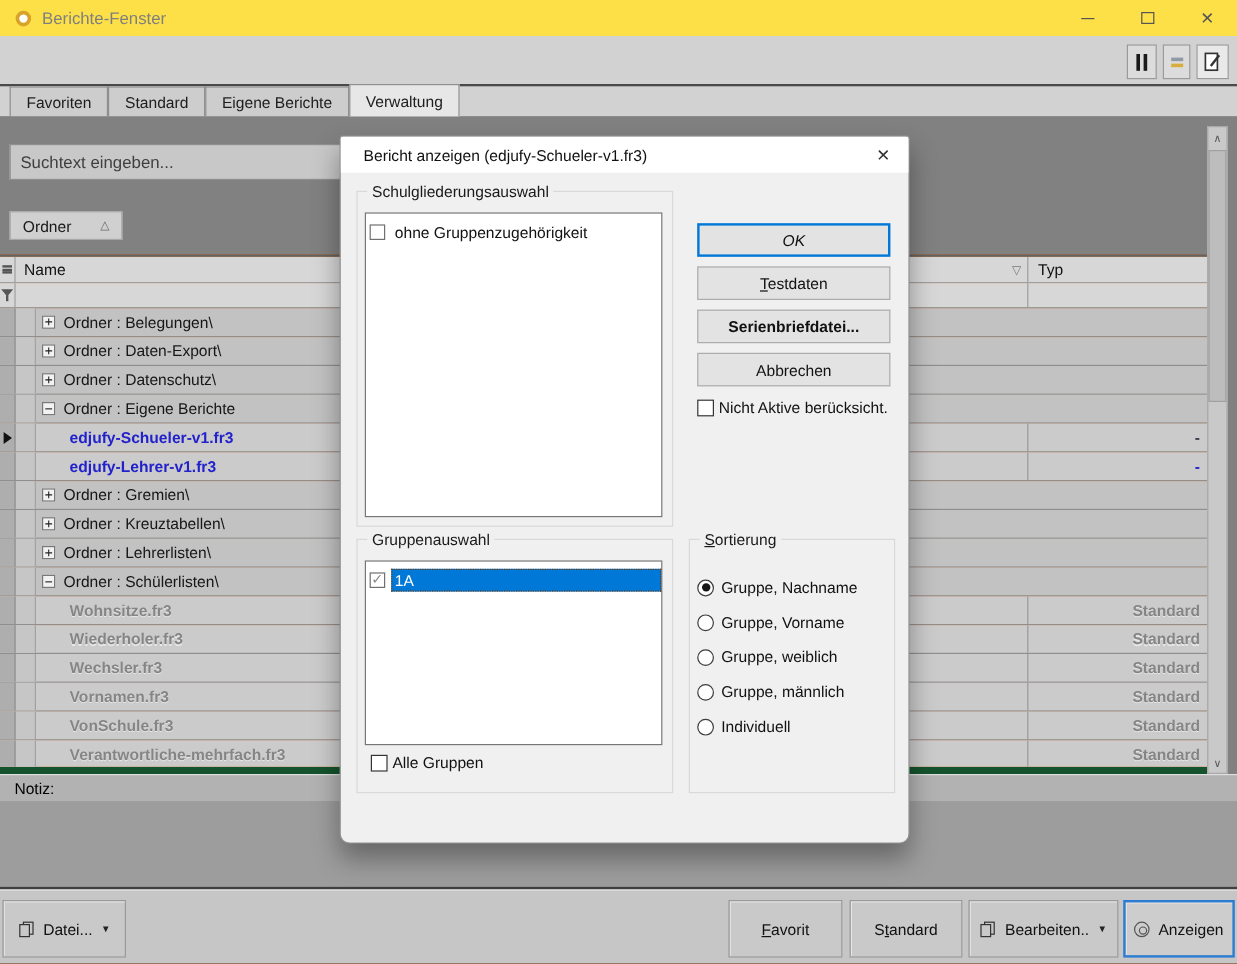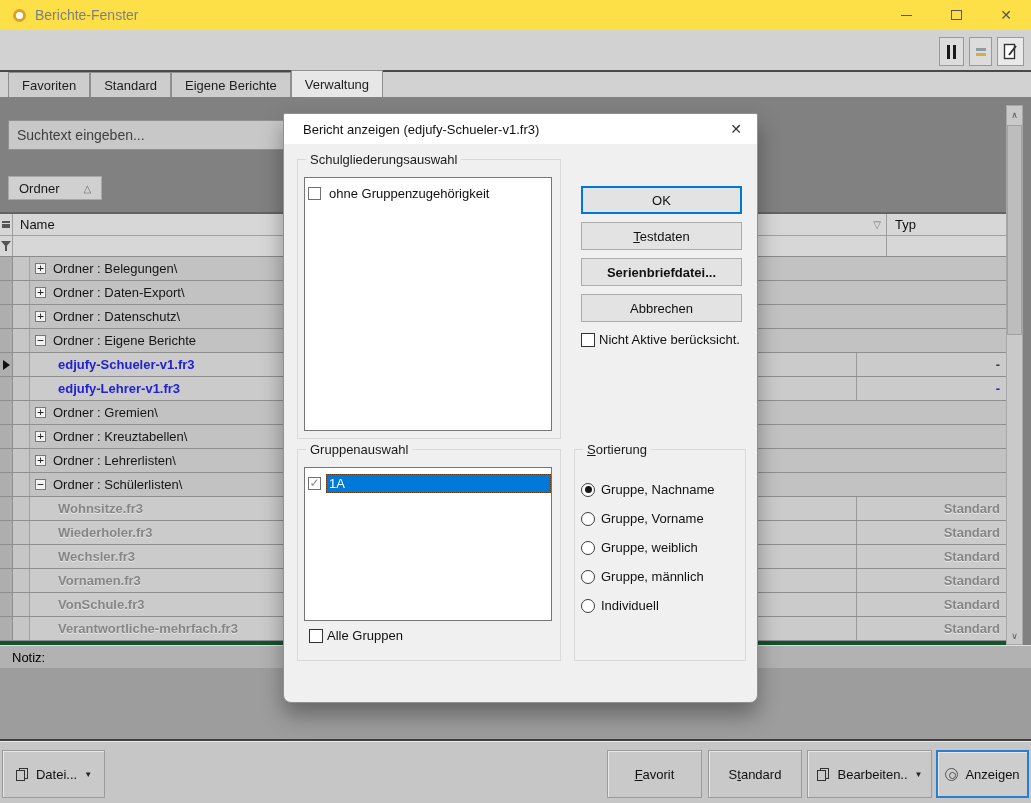--- a/index.html
+++ b/index.html
@@ -45,26 +45,26 @@
             border:1px solid #909090; font-size:14px; color:#3f3f3f; padding:0 8px;
             font-family:"Liberation Sans", sans-serif; }
   .search::placeholder { color:#3f3f3f; opacity:1; }
   .groupchip { position:absolute; left:8px; top:79px; height:24px; background:#d0d0d0;
                border:1px solid #a8a8a8; display:flex; align-items:center; padding:0 10px; gap:24px;
                font-size:13px; color:#1a1a1a; }
   .sorttri { font-size:10px; color:#6d6d6d; }
 
   
   .grid { position:absolute; left:0; top:115px; width:1006px; height:433px; background:#f97316;
-          border-top:2px solid #636363; border-bottom:4px solid #14532d; overflow:hidden; }
+          border-top:2px solid #636363; border-bottom:6px solid #14532d; overflow:hidden; }
   .ghead { display:flex; height:22px; background:#d7d7d7; border-bottom:1px solid #9f9f9f; }
   .gfilter { display:flex; height:21px; background:#d7d7d7; border-bottom:1px solid #8a8a8a; }
   .gut1h { width:13px; border-right:1px solid #9f9f9f; display:flex; align-items:center; justify-content:center; }
   .hname { flex:1; display:flex; align-items:center; padding-left:7px; font-size:13px; color:#111; }
-  .htyp  { width:120px; border-left:1px solid #9f9f9f; display:flex; align-items:center; padding-left:8px;
+  .htyp  { width:150px; border-left:1px solid #9f9f9f; display:flex; align-items:center; padding-left:8px;
            font-size:13px; color:#111; }
   .funnelmark { margin-left:auto; margin-right:5px; font-size:10px; color:#777; }
   .menuicon { width:8px; height:7px; border-top:2px solid #555; border-bottom:2px solid #555;
               background:linear-gradient(#555,#555) center/8px 2px no-repeat; }
   .funnelicon { position:relative; width:12px; height:12px; }
   .funnelicon::before { content:""; position:absolute; left:1px; top:1px; border-left:5px solid transparent;
               border-right:5px solid transparent; border-top:6px solid #555; }
   .funnelicon::after { content:""; position:absolute; left:5px; top:6px; width:2px; height:5px; background:#555; }
 
   .trow { display:flex; height:24px; border-bottom:1px solid #8f8f8f; background:#c2c2c2; }
@@ -135,21 +135,21 @@
   .litem { display:flex; align-items:center; height:19px; padding-left:3px; gap:5px; font-size:13px; color:#111; }
   .lcheck { width:13px; height:13px; border:1px solid #707070; background:#fff; flex:none;
             font-size:12px; line-height:11px; text-align:center; color:#8a8a8a; }
   .lcheck.checked::before { content:"\2713"; }
   .ltext { flex:1; padding:2px 2px 2px 3px; }
   .litem.sel .ltext { background:#0078d7; color:#fff; }
   .litem.focus .ltext { outline:1px dotted #6b3a10; outline-offset:-1px; }
   .dbtn { position:absolute; left:297px; width:161px; height:28px; background:#e3e3e3; border:1px solid #acacac;
           display:flex; align-items:center; justify-content:center; font-size:13px; color:#111; }
   .dbtn u { text-decoration:underline; }
-  .d-ok { top:72px; border:2px solid #0078d7; }
+  .d-ok { top:72px; border:2px solid #0078d7;font-style:italic; }
   .d-test { top:108px; }
   .d-serien { top:144px;font-weight:bold; }
   .d-abbrechen { top:180px; }
   .dcheck { position:absolute; display:flex; align-items:center; gap:4px; font-size:13px; color:#111; }
   .dc-nicht { left:297px; top:218px; }
   .dc-alle { left:25px; top:514px; }
   .cbox { width:14px; height:14px; border:1px solid #333; background:#fff; flex:none; }
   .ritem { position:absolute; left:297px; display:flex; align-items:center; gap:6px; font-size:13px; color:#111; }
   .rdot { width:14px; height:14px; border:1px solid #3c3c3c; border-radius:50%; background:#fff; flex:none;
           display:flex; align-items:center; justify-content:center; }

